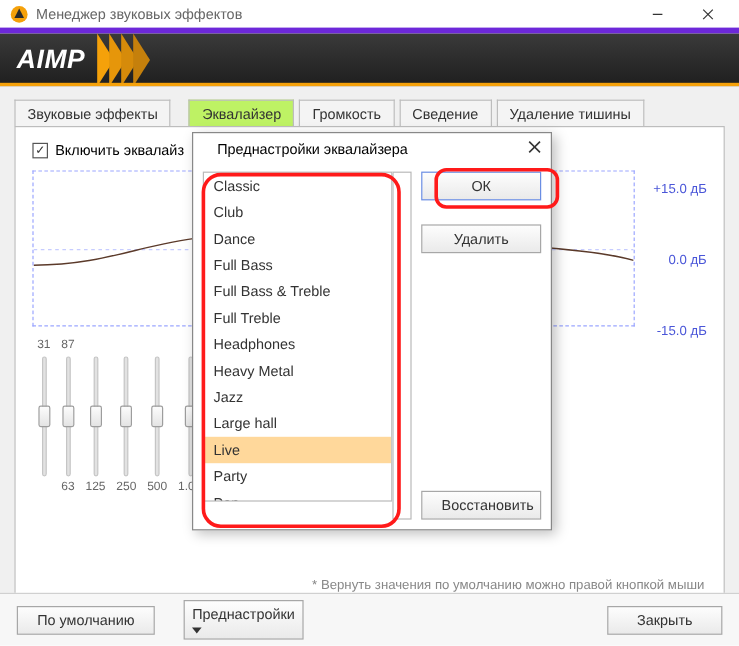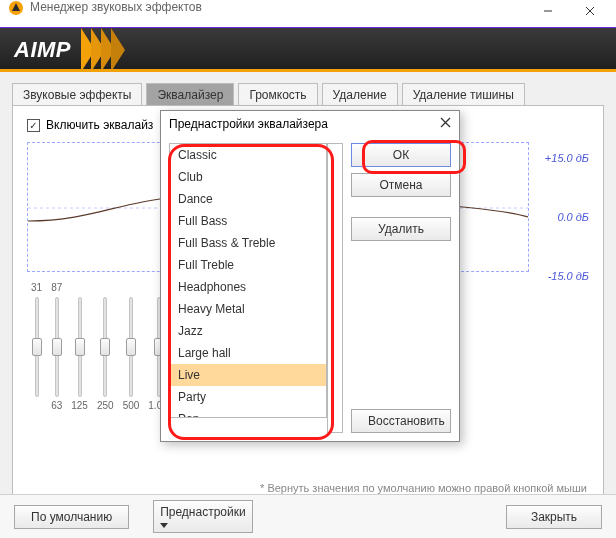--- a/index.html
+++ b/index.html
@@ -1,47 +1,47 @@
 <!DOCTYPE html>
 <html><head>
 <meta charset="utf-8">
 <style>
 * { box-sizing: border-box; margin: 0; padding: 0; font-family: "Segoe UI", Tahoma, sans-serif; }
 body { width: 616px; height: 538px; background: #fff; position: relative; overflow: hidden; font-size: 12px; }
 
 
-.titlebar { height: 28px; background: #fff; display: flex; align-items: flex-start; padding: 0 4px 0 8px; border-bottom: 1px solid #6d28d9; }
+.titlebar { height: 28px; background: #fff; display: flex; align-items: center; padding: 0 4px 0 8px; border-bottom: 5px solid #6d28d9; }
 .titlebar .appicon { width: 16px; height: 16px; margin-right: 6px; }
 .titlebar .title { flex: 1; color: #666; font-size: 12px; }
 .winbtn { width: 40px; height: 22px; display: flex; align-items: center; justify-content: center; color: #333; }
 .winbtn.close { width: 44px; }
 
 
 .header { height: 44px; background: linear-gradient(#3a3a3a,#1e1e1e); display: flex; align-items: center; padding-left: 14px; gap: 10px; position: relative; }
 .header .logo { color: #fff; font-weight: bold; font-size: 22px; font-style: italic; letter-spacing: 0.5px; }
 .chevrons { display: flex; }
 .chevrons span { width: 0; height: 0; border-top: 22px solid transparent; border-bottom: 22px solid transparent; border-left: 14px solid #f5a10a; margin-right: -4px; }
 .chevrons span:nth-child(2){border-left-color:#e6960a;} .chevrons span:nth-child(3){border-left-color:#d68b0a;} .chevrons span:nth-child(4){border-left-color:#c5800c;}
 .header .orangebar { position:absolute; left:0; right:0; bottom:0; height:3px; background:#f5a10a; }
 
 
 .content { background:#f0f0f0; padding:10px 12px 12px; height: calc(538px - 28px - 44px); position:relative; }
 .tabs { display:flex; gap:4px; }
 .tab { background:#f4f4f4; border:1px solid #bdbdbd; border-bottom:none; padding:4px 10px; font-size:12px; color:#333; border-radius:0; position:relative; top:1px; }
-.tab.active { background:#a3a3a3; }
+.tab.active { background:#bef264;margin-left:11px; }
 .panel { background:#fff; border:1px solid #bdbdbd; height:400px; padding:12px 14px; position:relative; }
 
 
 .chk { display:flex; align-items:center; gap:6px; font-size:12px; margin-bottom:10px; }
 .chk .box { width:13px; height:13px; border:1px solid #555; background:#fff; display:flex; align-items:center; justify-content:center; font-size:10px; color:#333; }
 
 
 .graph { border:1px dashed #9ba6ff; height:130px; position:relative; margin-bottom:10px; margin-right:60px; }
 .graph .curve { position:absolute; inset:0; }
-.scalelabels { position:absolute; right:14px; top:46px; width:56px; font-size:11px; color:#4a56d8; text-align:right; display:flex; flex-direction:column; justify-content:space-between; height:130px;font-style:italic; }
+.scalelabels { position:absolute; right:14px; top:46px; width:56px; font-size:11px; color:#4a56d8; text-align:right; display:flex; flex-direction:column; justify-content:space-between; height:130px; }
 .scalelabels span:nth-child(2){color:#4a56d8;}
 
 
 .freqrow { display:flex; gap:9px; padding-left:4px; }
 .slider { display:flex; flex-direction:column; align-items:center; gap:3px; font-size:10px; color:#666; }
 .slider .track { width:4px; height:100px; background:#e2e2e2; border:1px solid #c5c5c5; position:relative; border-radius:2px; }
 .slider .thumb { width:10px; height:18px; background:linear-gradient(#fcfcfc,#e4e4e4); border:1px solid #9d9d9d; border-radius:2px; position:absolute; left:-4px; top:40px; }
 .slider .toplabel { height:12px; }
 .slider .bottomlabel { height:12px; }
 .rightscale { display:flex; flex-direction:column; justify-content:space-between; align-items:flex-end; font-size:10px; color:#4a56d8; height:124px; margin-left:4px; padding-top:14px;}
@@ -49,21 +49,21 @@
 
 
 .bottombar { position:absolute; left:0; right:0; bottom:0; height:44px; background:#f7f7f7; border-top:1px solid #d0d0d0; display:flex; align-items:center; padding:0 14px; gap:24px; }
 .btn { background:linear-gradient(#fdfdfd,#eaeaea); border:1px solid #a7a7a7; padding:4px 16px; font-size:12px; color:#333; min-width:96px; text-align:center; }
 .btn.small{min-width:auto; padding:4px 6px; display:flex; gap:4px;flex-direction:column;}
 .triangle{display:inline-block; width:0;height:0;border-left:4px solid transparent;border-right:4px solid transparent;border-top:5px solid #333;}
 
 
 .dialog { position:absolute; left:160px; top:110px; width:300px; background:#fff; border:1px solid #888; box-shadow:3px 3px 10px rgba(0,0,0,.25); z-index:50; }
 .dialog .dtitle { display:flex; align-items:center; padding:6px 8px; font-size:12px; }
-.dialog .dtitle span { flex:1; }
+.dialog .dtitle span { flex:1;margin-left:12px; }
 .dbody { display:flex; padding:6px 8px 8px; gap:8px; }
 .listwrap { flex:1; display:flex; }
 .listbox { flex:1; border:1px solid #b9b9b9; background:#fff; height:275px; overflow:hidden; }
 .listbox .item { padding:4px 8px; font-size:12px; color:#333; }
 .listbox .item.sel { background:#ffd89b; }
 .dbuttons { width:100px; display:flex; flex-direction:column; gap:6px; }
 .dbuttons .btn { min-width:auto; width:100%; }
 .spacer{flex:1;}
 
 
@@ -102,21 +102,21 @@
       <span></span>
     </div>
   <div class="orangebar"></div>
 </div>
 
 <div class="content">
   <div class="tabs">
     <div class="tab">Звуковые эффекты</div>
     <div class="tab active">Эквалайзер</div>
     <div class="tab">Громкость</div>
-    <div class="tab">Удаление</div>
+    <div class="tab">Сведение</div>
     <div class="tab">Удаление тишины</div>
   </div>
 
   <div class="panel">
     <div class="chk">
       <div class="box">✓</div>
       <span>Включить эквалайз</span>
     </div>
 
     <div class="scalelabels">
@@ -247,21 +247,20 @@
           <div class="item">Jazz</div>
           <div class="item">Large hall</div>
           <div class="item sel">Live</div>
           <div class="item">Party</div>
           <div class="item">Pop</div>
         </div>
       <div class="listbox scrollbar" style="flex:0 0 16px;height:290px;"></div>
     </div>
     <div class="dbuttons">
       <div class="btn" style="border-color:#6a8de3;">ОК</div>
-      <div class="btn">Отмена</div>
       <div style="height:8px;"></div>
       <div class="btn">Удалить</div>
       <div class="spacer"></div>
       <div class="btn">Восстановить</div>
     </div>
   </div>
 </div>
 
 <div class="redring ring-list"></div>
 <div class="redring ring-ok"></div>

